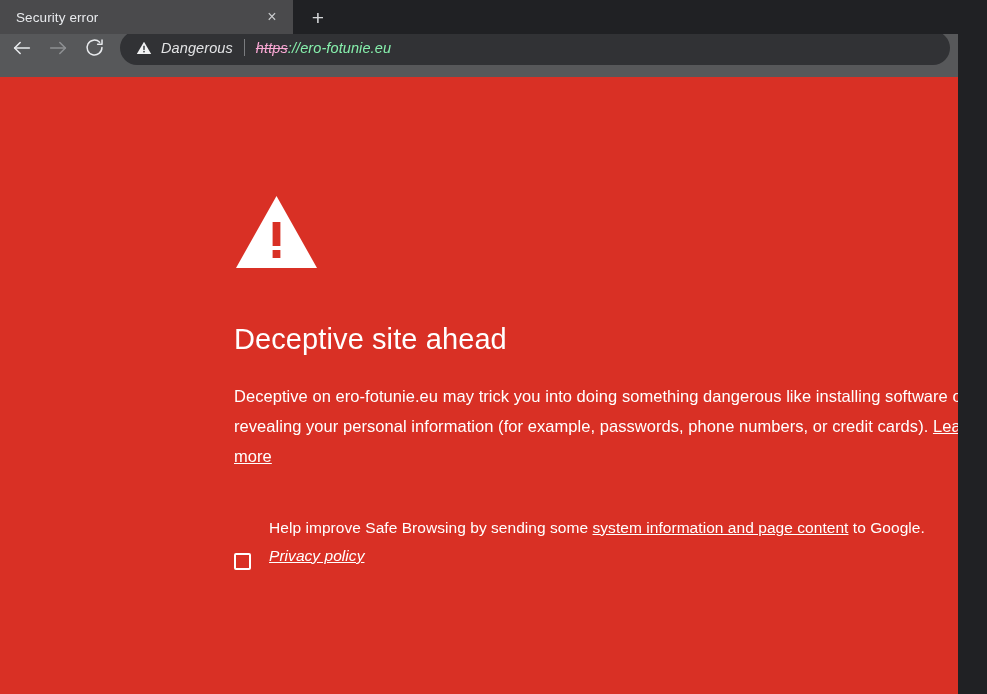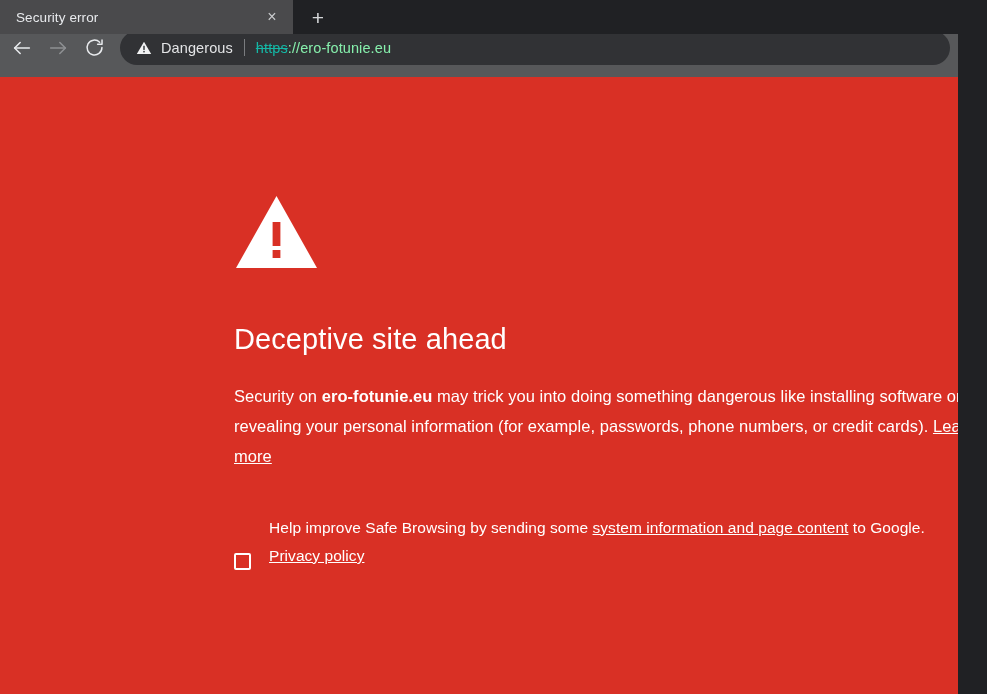--- a/index.html
+++ b/index.html
@@ -76,20 +76,21 @@
     font-weight: 300;
   }
 
   .toolbar {
     height: 43px;
     background: #57585a;
     display: flex;
     align-items: center;
     padding: 0 8px 16px 4px;
     flex: 0 0 auto;
+    font-style: italic;
   }
 
   .navbtn {
     width: 36px;
     height: 36px;
     display: flex;
     align-items: center;
     justify-content: center;
     flex: 0 0 auto;
   }
@@ -118,21 +119,21 @@
 
   .omni-sep {
     width: 1px;
     height: 17px;
     background: #7a7c7f;
     margin: 0 11px;
     flex: 0 0 auto;
   }
 
   .url { font-size: 14.5px; color: #e3e4e6; white-space: nowrap; letter-spacing: 0.1px; }
-  .url .scheme { text-decoration: line-through; color: #14b8a6; }
+  .url .scheme { text-decoration: line-through; color: #f9a8d4; }
   .url .rest { color: #86efac; }
 
   
   .page {
     flex: 1;
     background: #d93025;
     overflow: hidden;
     position: relative;
   }
 
@@ -155,21 +156,21 @@
   }
 
   p.body {
     color: #fff;
     font-size: 16.5px;
     line-height: 30px;
     font-weight: 400;
     letter-spacing: 0.05px;
     max-width: 745px;
   }
-  p.body b { font-weight: 700; }
+  p.body b { font-weight: 400; }
 
   a.link { color: #fff; text-decoration: underline; }
 
   .optin {
     margin-top: 43px;
     display: flex;
     align-items: flex-end;
   }
 
   .checkbox {
@@ -182,21 +183,21 @@
     margin-top: 4px;
   }
 
   .optin-text {
     margin-left: 18px;
     color: #fff;
     font-size: 15.5px;
     line-height: 28px;
     letter-spacing: 0.05px;
   }
-  .optin-text .pp { display: block; }
+  .optin-text .pp { display: block; font-style: italic; }
 </style>
 </head>
 <body>
 
 <div class="browser">
 
   <div class="tabstrip">
     <div class="tab">
       <span class="tab-title">Security error</span>
       <span class="tab-close">×</span>
@@ -247,21 +248,21 @@
         <svg width="85" height="77" viewBox="0 0 85 77">
           <path d="M42.5 2 L83 74 L2 74 Z" fill="#ffffff"></path>
           <rect x="38.6" y="28" width="7.8" height="24" fill="#d93025"></rect>
           <rect x="38.6" y="56" width="7.8" height="8" fill="#d93025"></rect>
         </svg>
       </div>
 
       <h1 class="title">Deceptive site ahead</h1>
 
       <p class="body">
-        <span>Security on </span><b>ero-fotunie.eu</b><span> may trick you into doing something dangerous like installing software or revealing your personal information (for example, passwords, phone numbers, or credit cards). </span><a class="link" href="#">Learn more</a>
+        <span>Deceptive on </span><b>ero-fotunie.eu</b><span> may trick you into doing something dangerous like installing software or revealing your personal information (for example, passwords, phone numbers, or credit cards). </span><a class="link" href="#">Learn more</a>
       </p>
 
       <div class="optin">
         <span class="checkbox"></span>
         <span class="optin-text">
           <span>Help improve Safe Browsing by sending some </span><a class="link" href="#">system information and page content</a><span> to Google.</span>
           <span class="pp"><a class="link" href="#">Privacy policy</a></span>
         </span>
       </div>
 

